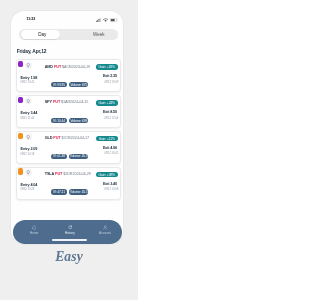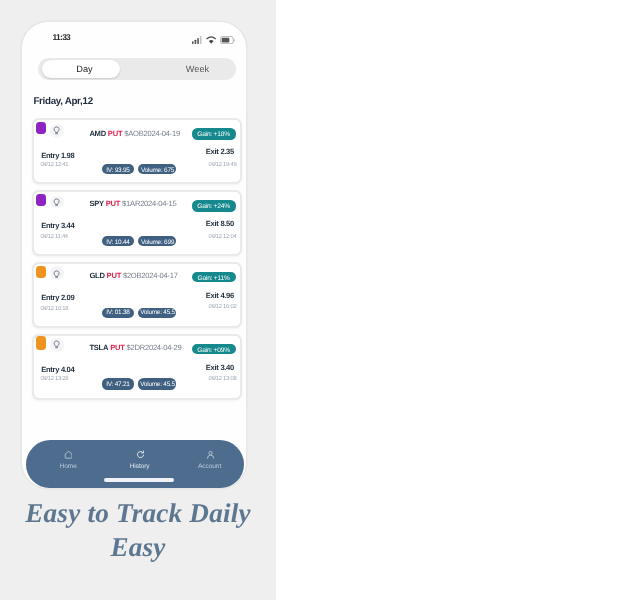--- a/index.html
+++ b/index.html
@@ -189,16 +189,15 @@
       <svg width="4.6" height="4.6" viewBox="0 0 14 14">
           <circle cx="7" cy="4.5" r="2.5" fill="none" stroke="#c6d4e3" stroke-width="1.2"></circle>
           <path d="M2.2 12.6a4.8 4.8 0 0 1 9.6 0" fill="none" stroke="#c6d4e3" stroke-width="1.2" stroke-linecap="round"></path>
         </svg>
       <div class="lbl">Account</div>
     </div>
   </div>
   <div class="hbar"></div>
 
   <div class="caption">
-    <div>Easy to Track Daily</div>
     <div>Easy</div>
   </div>
 </div>
 
 </body></html>

